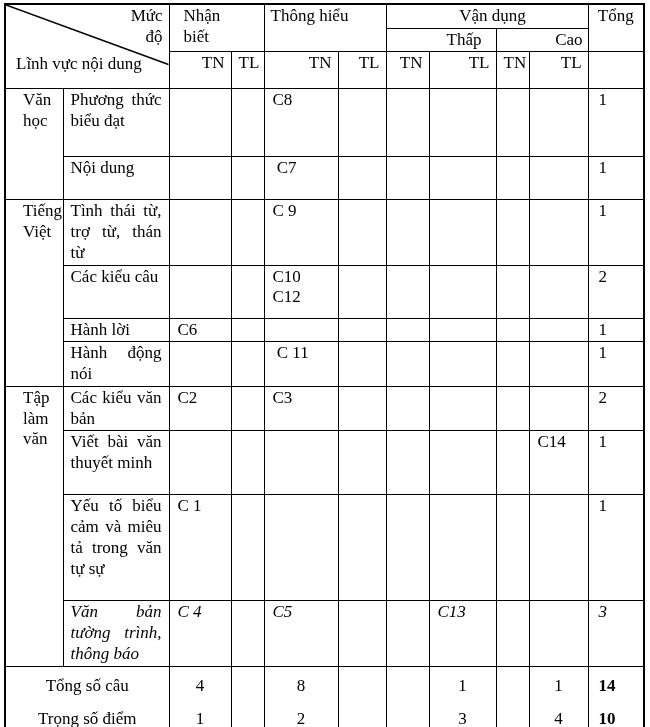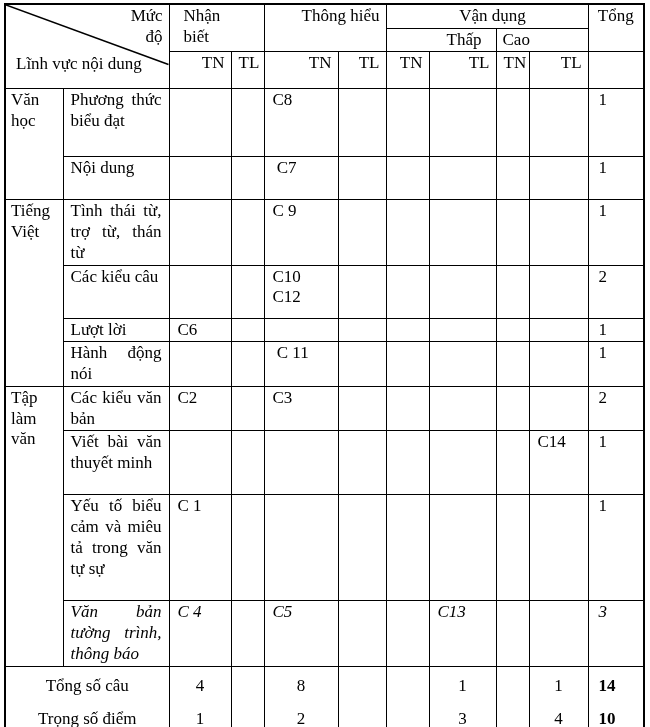--- a/index.html
+++ b/index.html
@@ -8,31 +8,31 @@
   td{border:1px solid #000;vertical-align:top;padding:1px 6px;overflow:hidden;}
   table{border:2px solid #000;}
   
   tr.h1{height:22px;} tr.h2{height:23px;} tr.h3{height:37px;}
   td.diag{position:relative;padding:0;}
   .diag-svg{position:absolute;left:0;top:0;width:100%;height:100%;}
   .corner-top{position:absolute;top:1px;right:6px;width:52px;text-align:right;}
   .corner-bottom{position:absolute;bottom:14px;left:10px;white-space:nowrap;}
   td.lvl{vertical-align:top;}
   td.lvl-nb{text-align:left;padding:1px 14px;white-space:pre-line;}
-  td.lvl-th{text-align:right;}
+  td.lvl-th{text-align:left;}
   td.lvl-vd{text-align:center;padding-left:17px;}
   td.lvl-thap{text-align:right;padding-right:14px;}
-  td.lvl-cao{text-align:left;padding-right:5px;}
+  td.lvl-cao{text-align:right;padding-right:5px;}
   td.lvl-tong{text-align:center;}
   td.sub{text-align:right;padding-left:7px;}
   
   tr.r1{height:68px;} tr.r2{height:43px;margin-left:8px;} tr.r3{height:64px;} tr.r4{height:53px;}
   tr.r5{height:22px;} tr.r6{height:43px;} tr.r7{height:43px;} tr.r8{height:64px;}
   tr.r9{height:106px;} tr.r10{height:64px;font-style:italic;} tr.rf{height:66px;}
-  td.group{padding:1px 5px;}
+  td.group{padding:1px 17px;}
   td.topic{text-align:justify;padding:1px 7px;}
   td.val{white-space:pre-wrap;padding-left:8px;}
   td.tot{padding-left:10px;}
   
   td.ftr-label{text-align:center;line-height:1.95;padding-top:2px;}
   td.ftr-val{white-space:pre-line;text-align:center;line-height:1.95;padding-top:2px;}
   td.ftr-tot{white-space:pre-line;font-weight:bold;padding-left:10px;line-height:1.95;padding-top:2px;}
 </style>
 </head>
 <body>
@@ -129,21 +129,21 @@
     <td class="val">C10
 C12</td>
     <td class="val"></td>
     <td class="val"></td>
     <td class="val"></td>
     <td class="val"></td>
     <td class="val"></td>
     <td class="tot">2</td>
   </tr>
   <tr class="r5">
-    <td class="topic">Lượt lời</td>
+    <td class="topic">Hành lời</td>
     <td class="val">C6</td>
     <td class="val"></td>
     <td class="val"></td>
     <td class="val"></td>
     <td class="val"></td>
     <td class="val"></td>
     <td class="val"></td>
     <td class="val"></td>
     <td class="tot">1</td>
   </tr>

